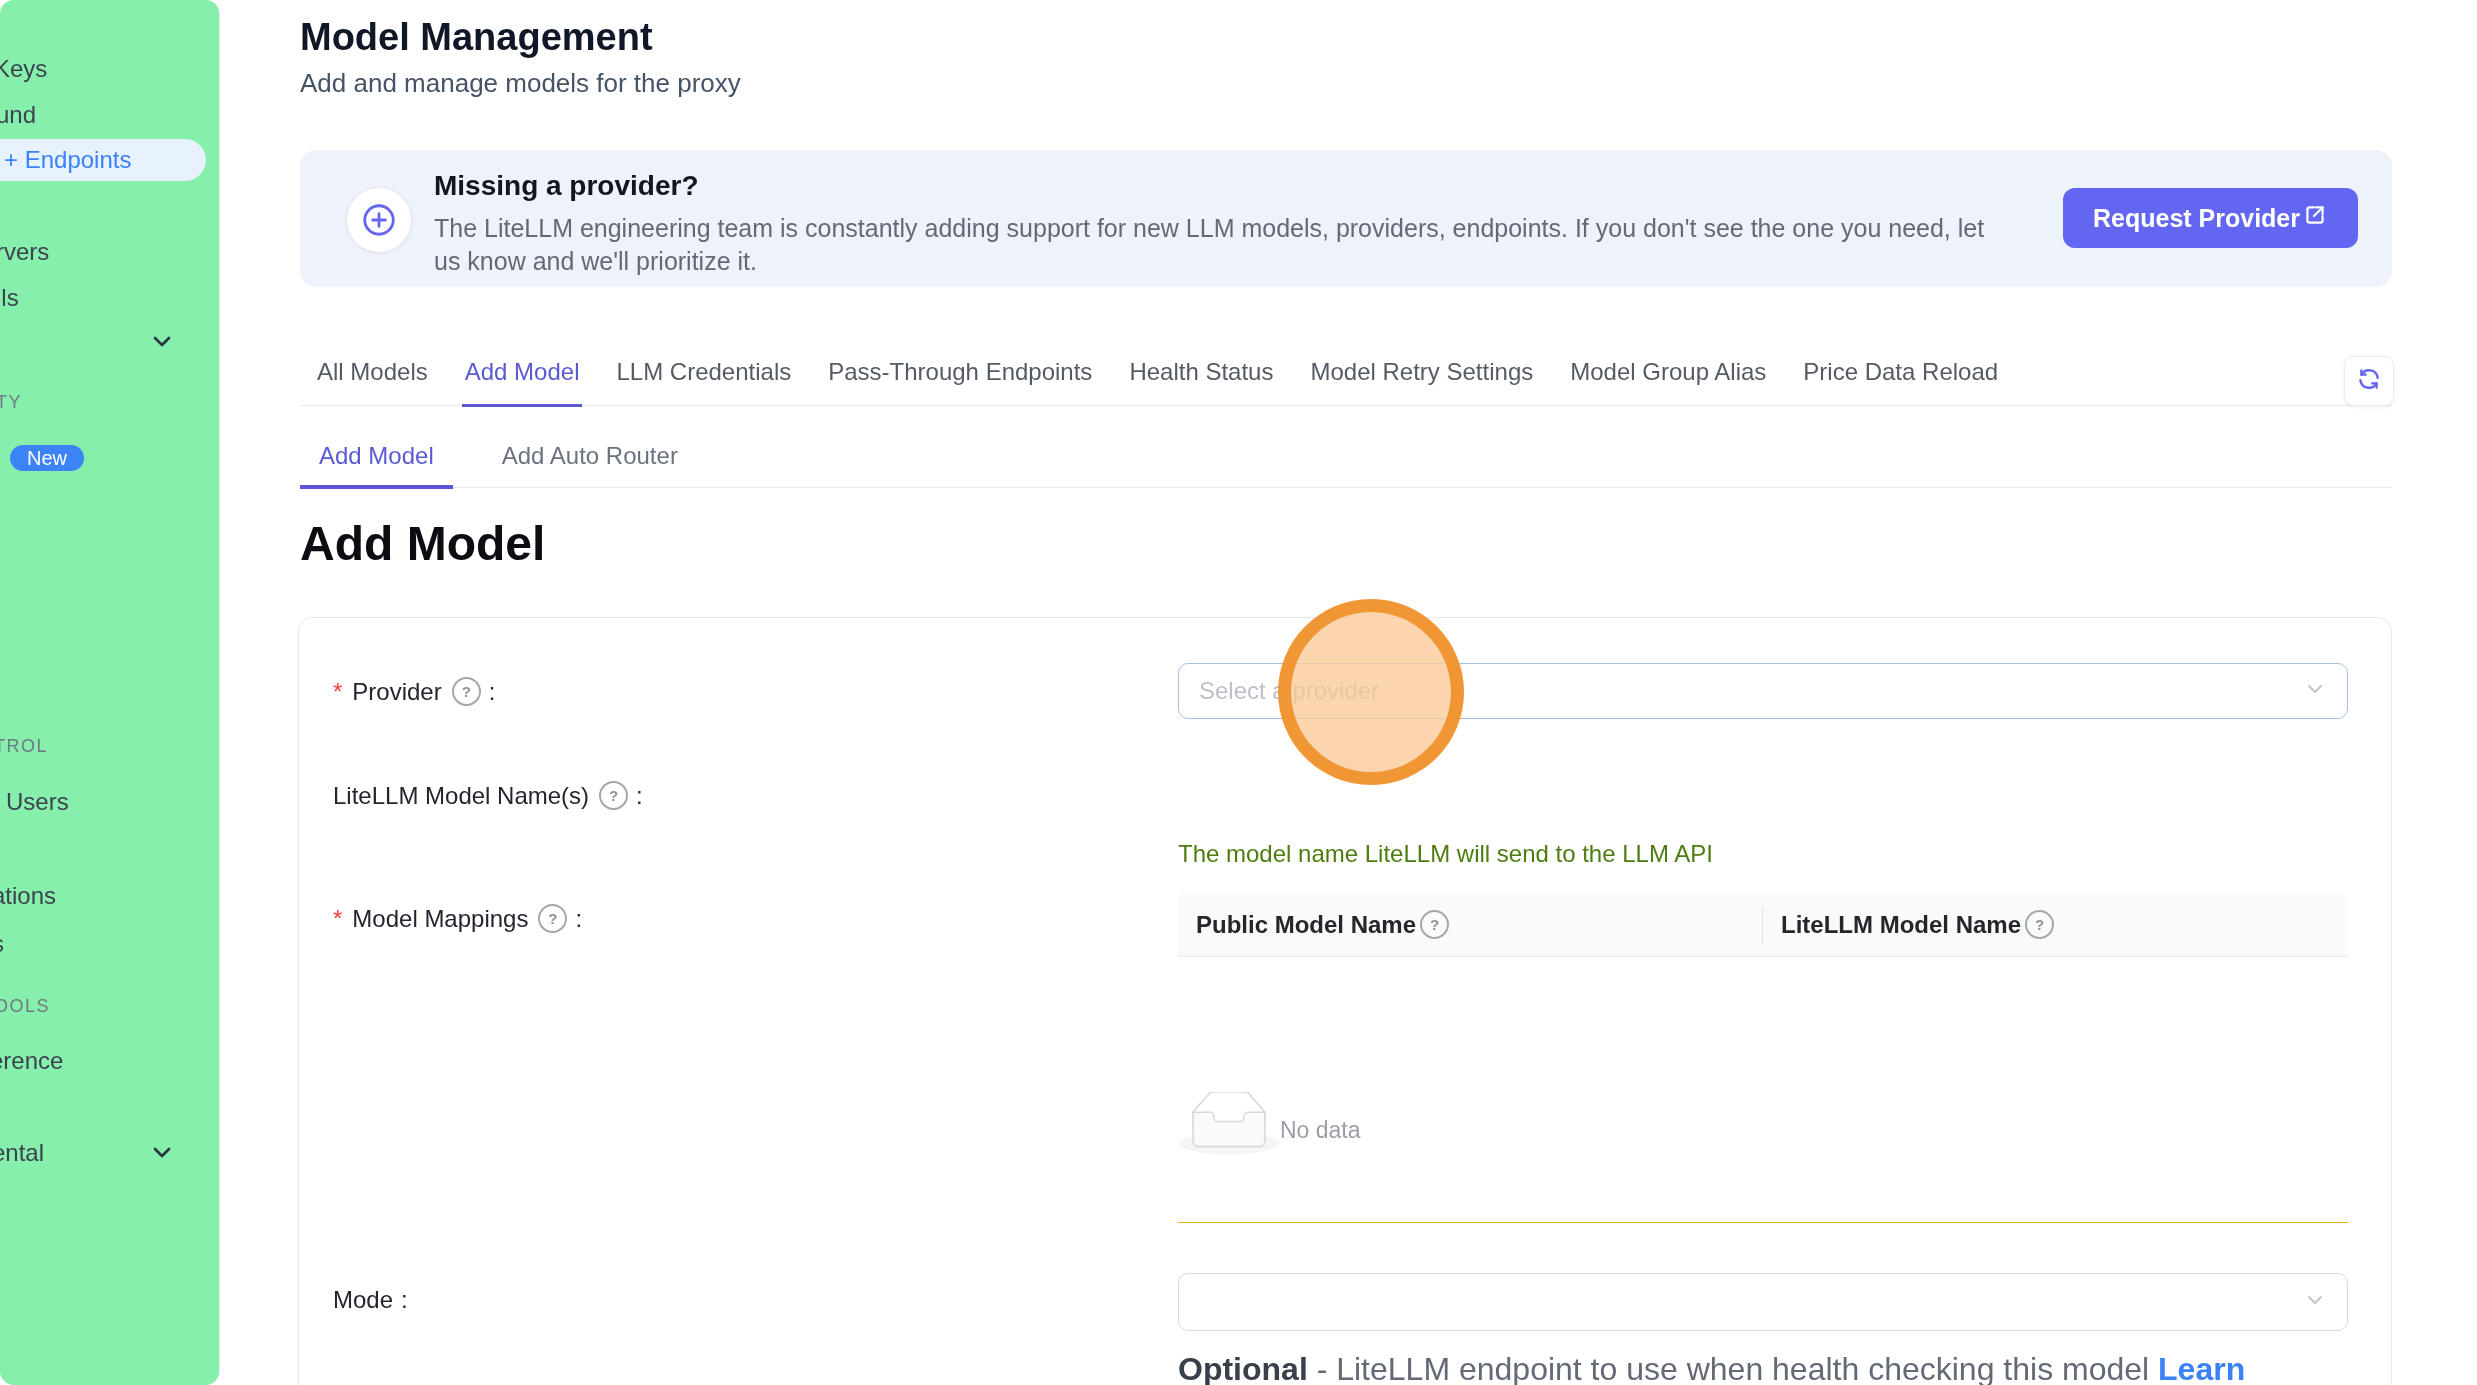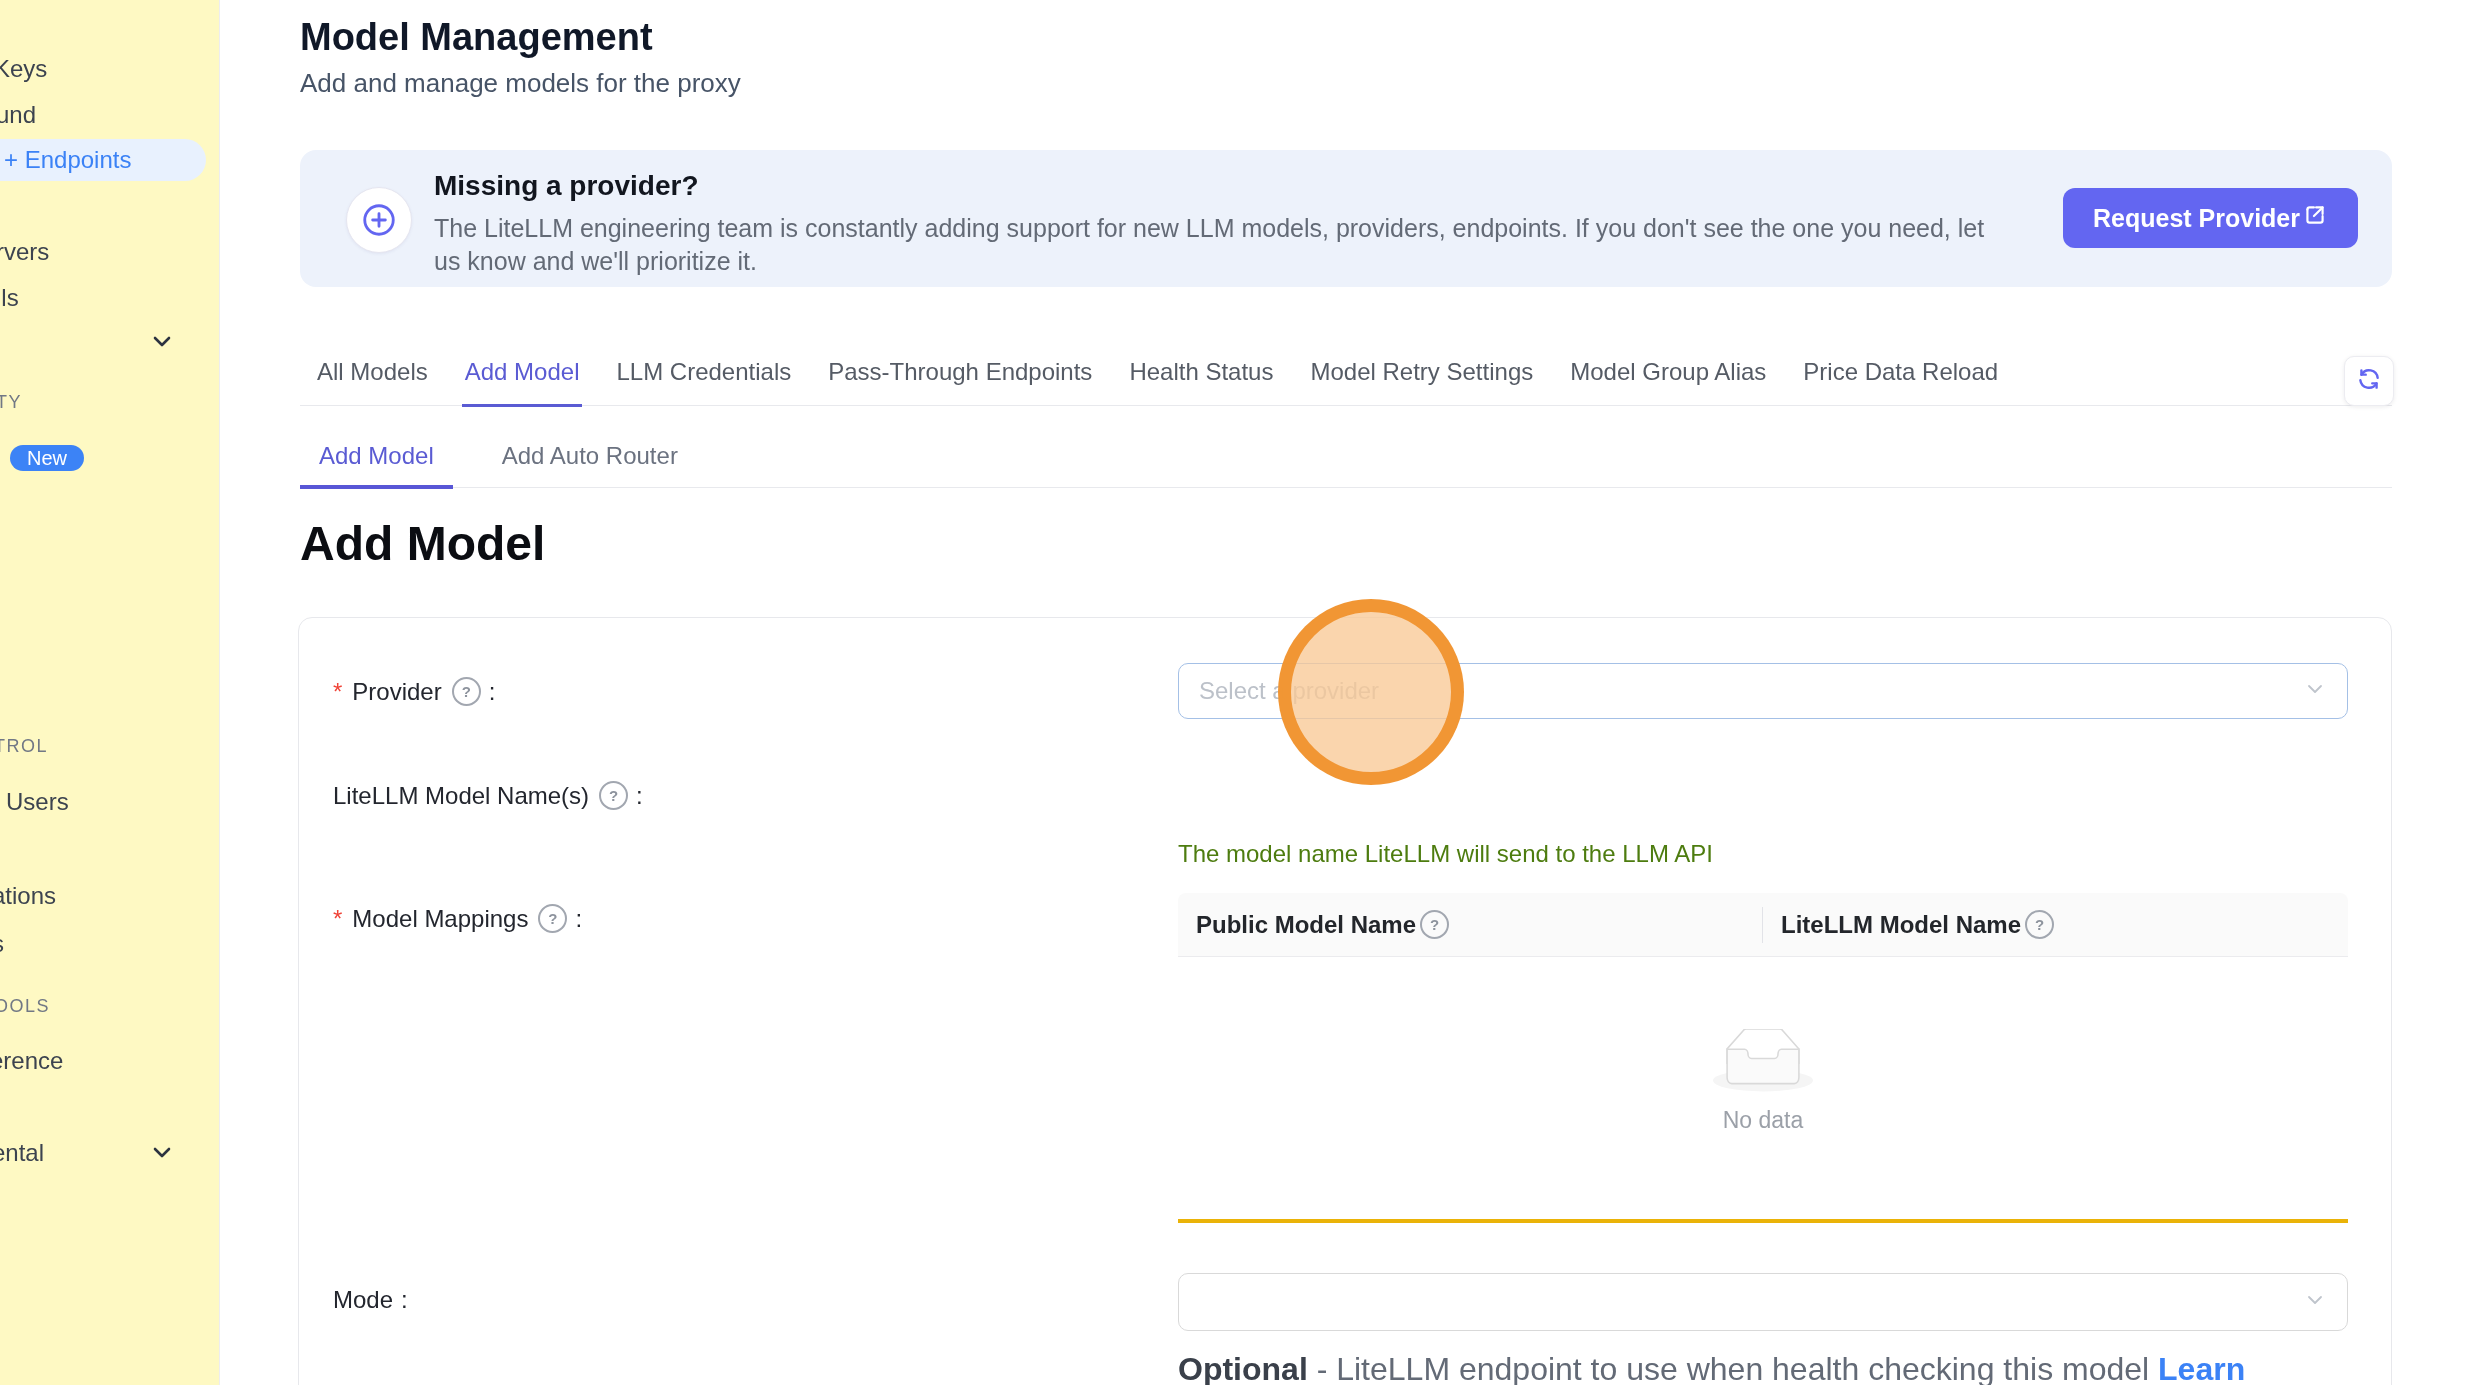--- a/index.html
+++ b/index.html
@@ -1,21 +1,21 @@
 <!DOCTYPE html>
 <html><head>
 <meta charset="utf-8">
 <style>
   html,body{margin:0;padding:0;}
   body{
     width:2477px;height:1385px;overflow:hidden;position:relative;
     background:#ffffff;font-family:"Liberation Sans",sans-serif;color:#101828;
   }
   
-  .sidebar{position:absolute;left:0;top:0;width:219px;height:1385px;background:#fef9c3;border-right:1px solid #ededf1;}
+  .sidebar{position:absolute;left:0;top:0;width:219px;height:1385px;background:#86efac;border-right:1px solid #ededf1;border-radius:14px;}
   .sb-item{position:absolute;font-size:24px;color:#3c434f;white-space:nowrap;line-height:30px;}
   .sb-section{position:absolute;font-size:18px;color:#717885;letter-spacing:1.5px;font-weight:500;white-space:nowrap;}
   .sb-keys{left:-6px;top:54px;}
   .sb-und{left:-4px;top:100px;}
   .sb-pill{position:absolute;left:-28px;top:139px;width:234px;height:42px;background:#e8f1fe;border-radius:21px;display:flex;align-items:center;padding-left:32px;box-sizing:border-box;}
   .sb-pill span{font-size:24px;color:#3b82f6;}
   .sb-rvers{left:-4px;top:237px;}
   .sb-ils{left:-4px;top:283px;}
   .sb-chev1{position:absolute;left:150px;top:329px;}
   .sb-ty{left:-4px;top:392px;}
@@ -64,21 +64,21 @@
   .provider-select{top:45px;height:56px;border:1px solid #a4c0e6;border-radius:10px;}
   .placeholder{color:#bcc1c9;font-size:24px;}
   .chev-right{position:absolute;right:20px;top:50%;transform:translateY(-50%);}
   .model-input{position:absolute;left:879px;top:149px;width:1170px;height:56px;box-sizing:border-box;border:1px solid #d9d9d9;border-radius:10px;padding:0 22px;font-size:24px;color:#3e434c;font-family:"Liberation Sans",sans-serif;background:#fff;}
   .helper-1{position:absolute;left:879px;top:222px;font-size:24px;color:#4d7c0f;}
   
   .map-table{position:absolute;left:879px;top:275px;width:1170px;}
   .map-head{display:flex;height:63px;background:#fafafa;border-radius:8px 8px 0 0;border-bottom:1px solid #ebebee;}
   .map-th{flex:1;display:flex;align-items:center;padding-left:18px;font-size:24px;font-weight:bold;color:#23262b;position:relative;}
   .map-th:first-child::after{content:"";position:absolute;right:0;top:14px;height:36px;width:1px;background:#e2e3e8;}
-  .map-body{height:266px;border-bottom:4px solid #eab308;display:flex;flex-direction:column;align-items:center;justify-content:flex-start;padding-top:72px;box-sizing:border-box;}
+  .map-body{height:266px;border-bottom:1px solid #eab308;display:flex;flex-direction:row;align-items:center;justify-content:flex-start;padding-top:72px;box-sizing:border-box;}
   .no-data{margin-top:10px;font-size:23px;color:#9ba0a8;}
   
   .mode-select{top:655px;height:58px;border:1px solid #d9d9d9;border-radius:10px;}
   .helper-2{position:absolute;left:879px;top:733px;font-size:32px;color:#636a76;}
   .helper-2 .opt-bold{font-weight:bold;color:#3a404a;}
   .helper-2 .learn-link{color:#3b82f6;font-weight:bold;cursor:pointer;}
   
   .click-ring{position:absolute;left:1278px;top:599px;width:186px;height:186px;border-radius:50%;border:13px solid rgba(240,146,45,.95);background:rgba(249,201,150,.78);box-sizing:border-box;z-index:60;pointer-events:none;}
 </style>
 </head>

